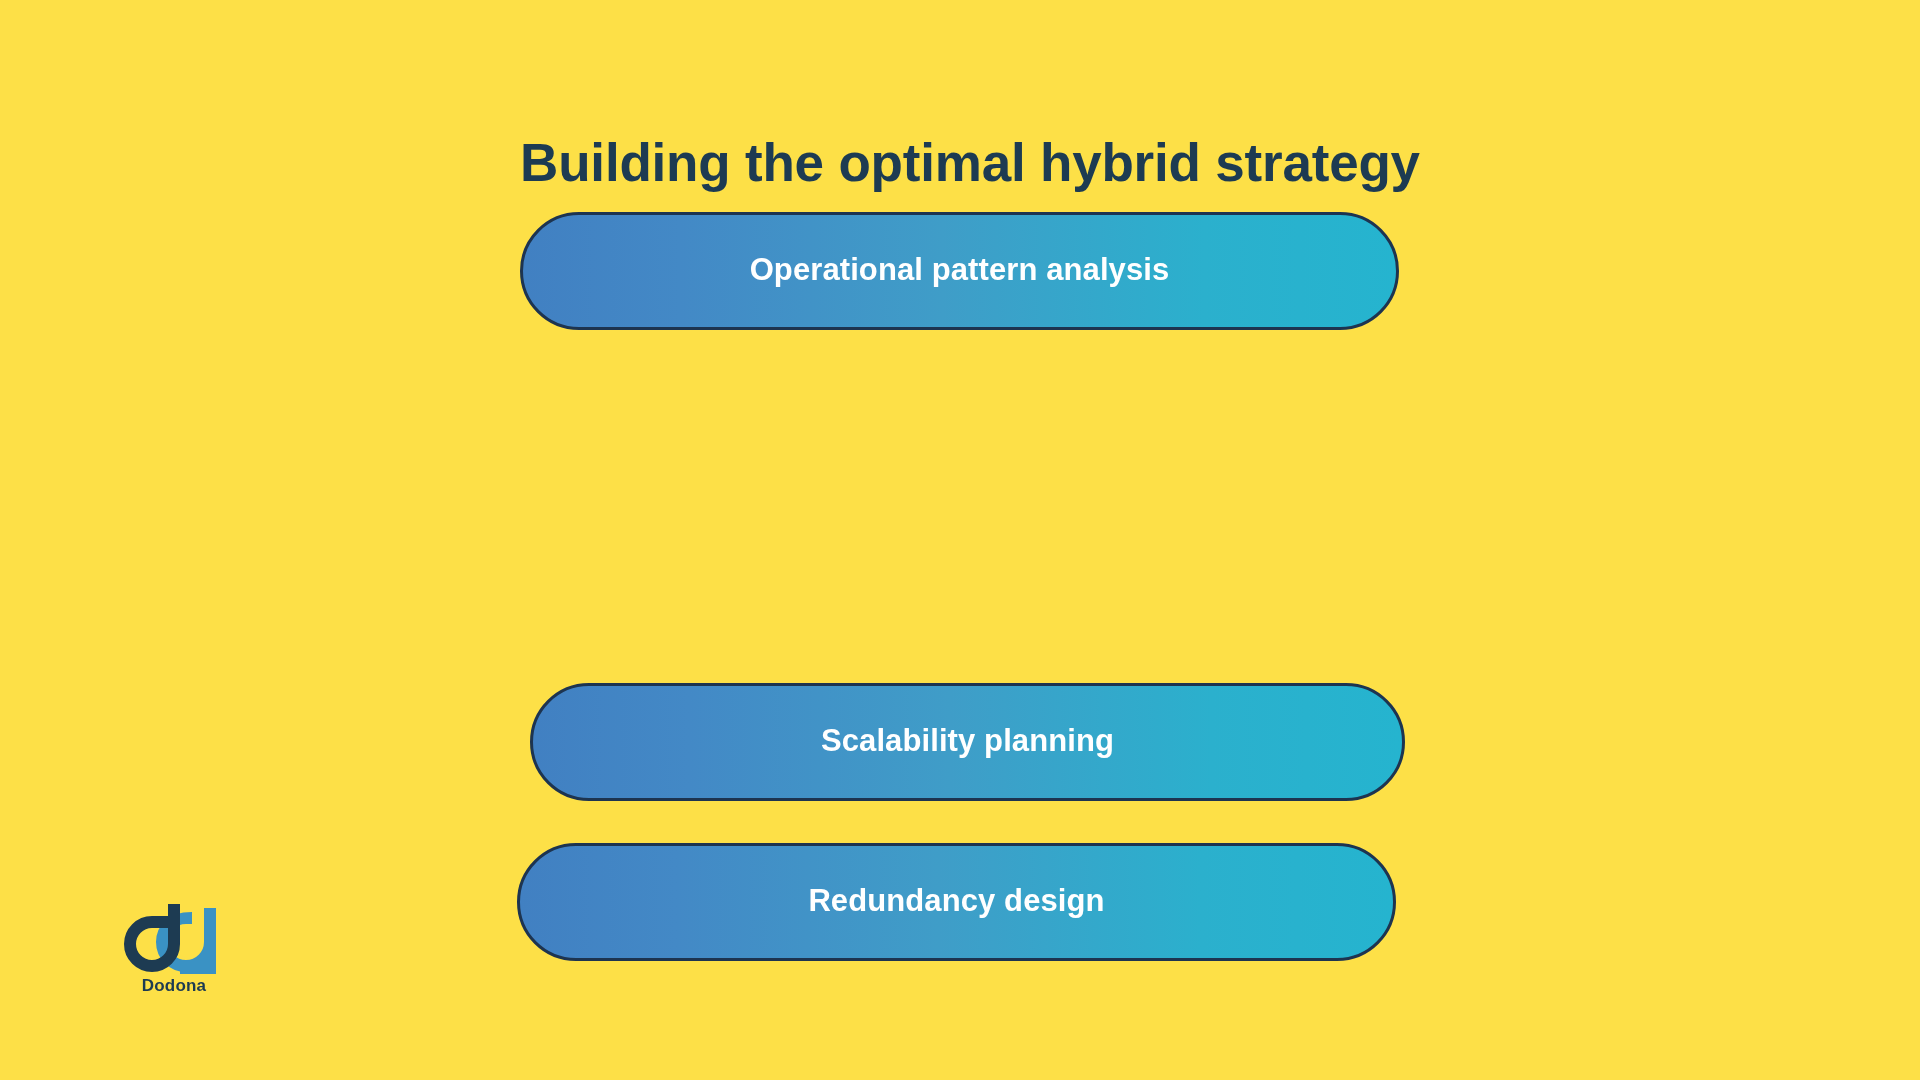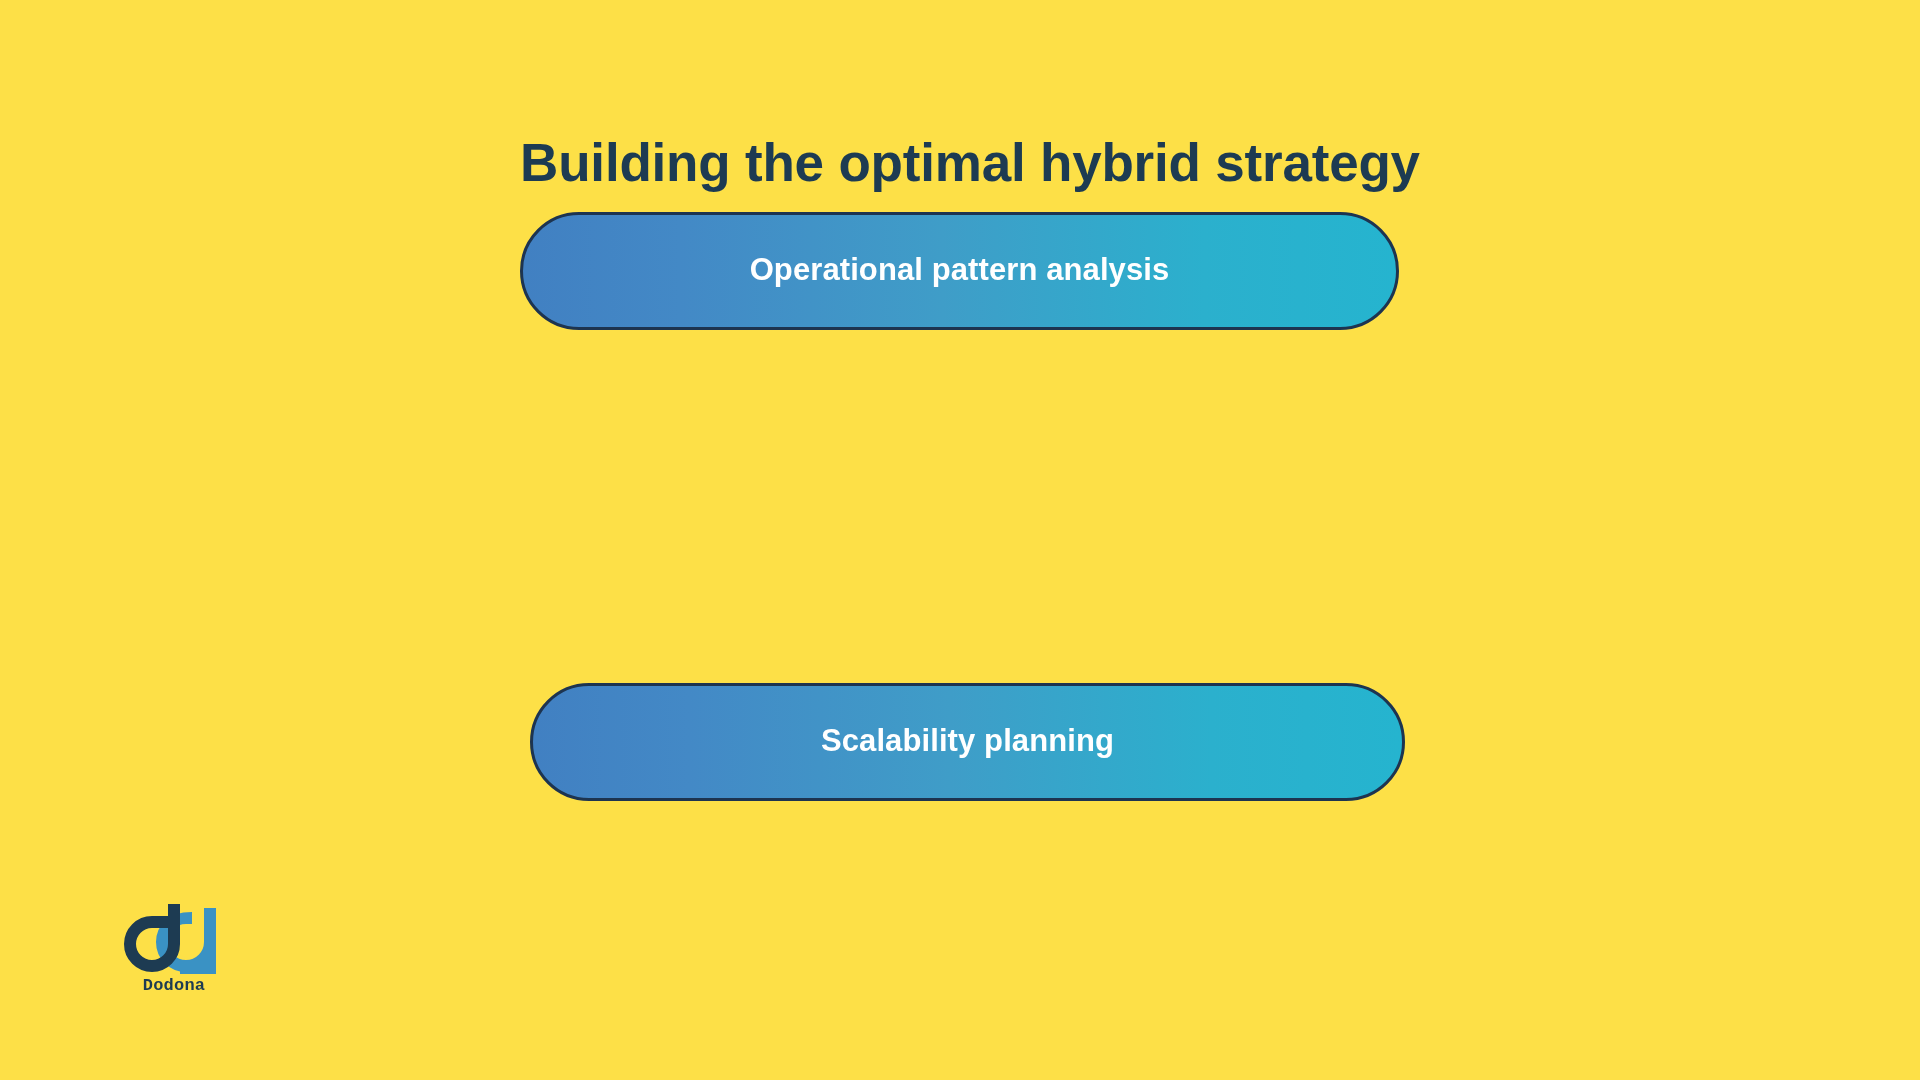--- a/index.html
+++ b/index.html
@@ -96,21 +96,20 @@
   .logo-caption {
     position: absolute;
     left: 0;
     top: 78px;
     width: 108px;
     text-align: center;
     font-size: 17px;
     font-weight: 700;
     color: #1d3b52;
     letter-spacing: 0.2px;
-    font-family: Liberation Mono, monospace;
   }
 </style>
 </head>
 <body>
 
 <div class="slide">
 
   <h1 class="slide-title">Building the optimal hybrid strategy</h1>
 
   <div class="pill-stack">
@@ -118,20 +117,23 @@
     <div class="pill pill-0">
       <span class="pill-label">Operational pattern analysis</span>
     </div>
 
 
 
     <div class="pill pill-3">
       <span class="pill-label">Scalability planning</span>
     </div>
 
+    <div class="pill pill-4">
+      <span class="pill-label">Redundancy design</span>
+    </div>
 
   </div>
 
   <div class="logo">
     <svg class="logo-mark" viewBox="0 0 110 76">
 
       <path d="M66 20 A24 24 0 1 0 90 44 L90 16" fill="none" stroke="#3a92c4" stroke-width="12" stroke-linecap="square"></path>
       <path d="M90 44 L90 70 L66 70" fill="none" stroke="#3a92c4" stroke-width="12" stroke-linecap="square"></path>
 
       <path d="M54 12 L54 46 A22 22 0 1 1 32 24 L54 24" fill="none" stroke="#1d3b52" stroke-width="12" stroke-linecap="square" stroke-linejoin="miter"></path>

